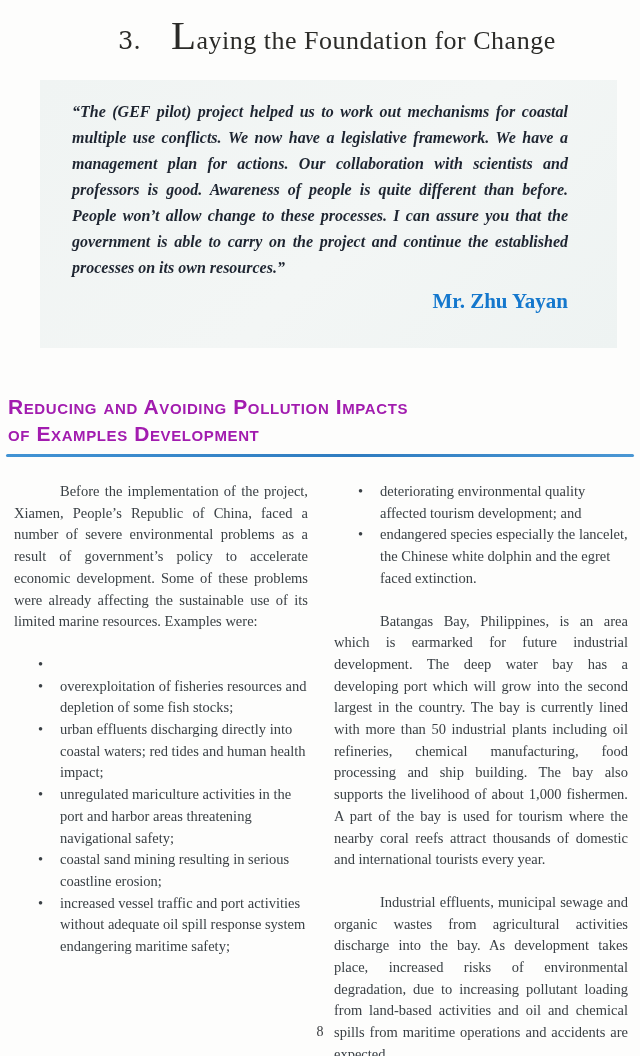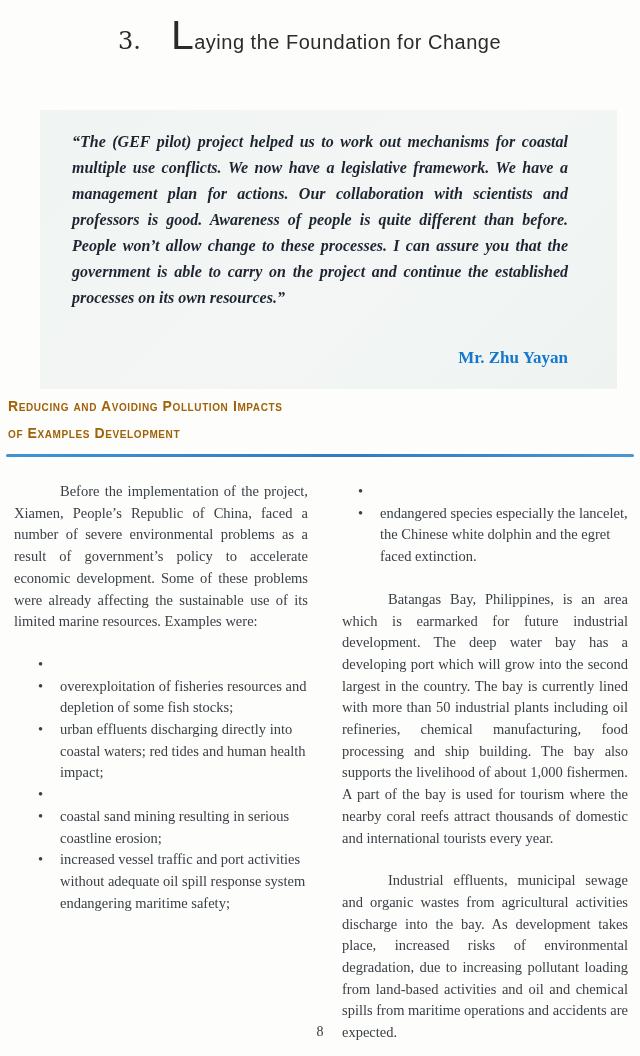--- a/index.html
+++ b/index.html
@@ -23,73 +23,73 @@
     align-items: baseline;
     gap: 30px;
     color: #2b2b28;
   }
   .chapter-number {
     font-family: "DejaVu Serif", serif;
     font-size: 24px;
   }
   .chapter-title {
     display: inline-block;
-    font-family: Liberation Sans, sans-serif;
-    font-size: 20px;
+    font-family: Liberation Serif, serif;
+    font-size: 26px;
     letter-spacing: 0.5px;
     line-height: 1.15;
   }
   .chapter-title::first-letter {
     font-size: 41px;
   }
 
   
   .quote-box {
     position: absolute;
-    top: 110px;
+    top: 80px;
     left: 40px;
     width: 577px;
     min-height: 268px;
     background: linear-gradient(135deg, #f0f4f3 0%, #f3f6f5 55%, #eef3f2 100%);
     padding: 19px 49px 22px 32px;
   }
   .quote-text {
     font-size: 16px;
     line-height: 26px;
     font-weight: bold;
     font-style: italic;
     text-align: justify;
     color: #1e2531;
   }
   .attribution {
-    margin-top: 38px;
+    margin-top: 11px;
     text-align: right;
-    font-size: 17px;
+    font-size: 21px;
     line-height: 18px;
   }
   .attribution .blue-line {
     color: #1578cd;
     font-weight: bold;
   }
   .attribution .black-line {
     color: #24272a;
   }
 
   
   .section-heading {
     position: absolute;
     left: 8px;
     top: 393px;
     font-family: "Liberation Sans", sans-serif;
     font-weight: 600;
     font-variant: small-caps;
-    font-size: 14px;
+    font-size: 21px;
     line-height: 27px;
     letter-spacing: 0.6px;
-    color: #a16207;
+    color: #a21caf;
   }
   .section-rule {
     position: absolute;
     left: 6px;
     top: 454px;
     width: 628px;
     height: 3px;
     background: linear-gradient(to right, #4193d4, #2f7cc0 55%, #4a97d4);
     border-radius: 2px;
   }
@@ -106,21 +106,21 @@
   }
   .col {
     width: 294px;
     font-size: 14.5px;
     line-height: 21.7px;
   }
   .body-para {
     text-align: justify;
     text-indent: 46px;
   }
-  .body-para + .body-para, .bullet-list + .body-para { margin-top: 21px; margin-left: 8px; }
+  .body-para + .body-para, .bullet-list + .body-para { margin-top: 21px; }
   .bullet-list {
     margin-top: 21px;
     list-style: none;
   }
   .bullet-list li {
     display: flex;
     padding-left: 24px;
   }
   .bullet-marker {
     width: 22px;
@@ -173,36 +173,38 @@
         <li>
           <span class="bullet-marker">•</span>
           <span class="bullet-text">overexploitation of fisheries resources and depletion of some fish stocks;</span>
         </li>
         <li>
           <span class="bullet-marker">•</span>
           <span class="bullet-text">urban effluents discharging directly into coastal waters; red tides and human health impact;</span>
         </li>
         <li>
           <span class="bullet-marker">•</span>
+          <span class="bullet-text">unregulated mariculture activities in the port and harbor areas threatening navigational safety;</span>
         </li>
         <li>
           <span class="bullet-marker">•</span>
           <span class="bullet-text">coastal sand mining resulting in serious coastline erosion;</span>
         </li>
         <li>
           <span class="bullet-marker">•</span>
           <span class="bullet-text">increased vessel traffic and port activities without adequate oil spill response system endangering maritime safety;</span>
         </li>
       </ul>
     </div>
 
     <div class="col">
       <ul class="bullet-list" style="margin-top:0;">
         <li>
           <span class="bullet-marker">•</span>
+          <span class="bullet-text">deteriorating environmental quality affected tourism development; and</span>
         </li>
         <li>
           <span class="bullet-marker">•</span>
           <span class="bullet-text">endangered species especially the lancelet, the Chinese white dolphin and the egret faced extinction.</span>
         </li>
       </ul>
       <p class="body-para">Batangas Bay, Philippines, is an area which is earmarked for future industrial development. The deep water bay has a developing port which will grow into the second largest in the country. The bay is currently lined with more than 50 industrial plants including oil refineries, chemical manufacturing, food processing and ship building. The bay also supports the livelihood of about 1,000 fishermen. A part of the bay is used for tourism where the nearby coral reefs attract thousands of domestic and international tourists every year.</p>
       <p class="body-para">Industrial effluents, municipal sewage and organic wastes from agricultural activities discharge into the bay. As development takes place, increased risks of environmental degradation, due to increasing pollutant loading from land-based activities and oil and chemical spills from maritime operations and accidents are expected.</p>
     </div>
 

